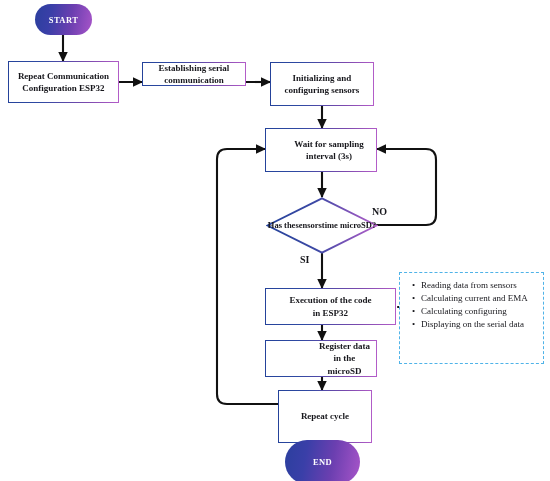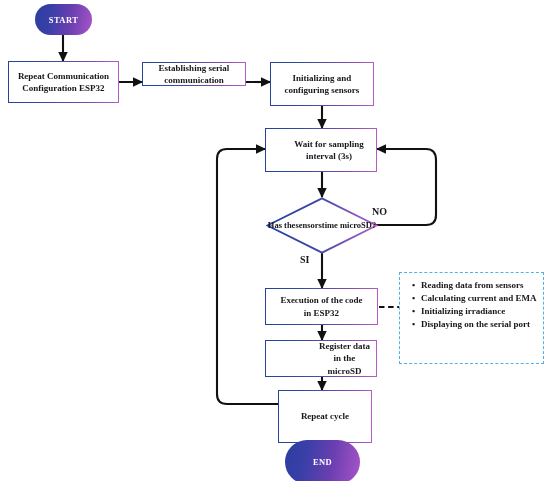--- a/index.html
+++ b/index.html
@@ -97,21 +97,20 @@
     color: #17171c;
   }
   .note .note-title {
     display: block;
     margin-bottom: 1px;
   }
   .note ul {
     margin: 0;
     padding-left: 14px;
     list-style: none;
-    font-weight: bold;
   }
   .note li {
     position: relative;
     white-space: nowrap;
   }
   .note li::before {
     content: "\2022";
     position: absolute;
     left: -9px;
     top: -0.5px;
@@ -203,21 +202,21 @@
     <div class="diamond-label">
       <span>Has the</span>
       <span>sensors</span>
       <span>time microSD?</span>
     </div>
   </div>
 
   <div class="edge-label" style="left:372px; top:206px;">NO</div>
   <div class="edge-label" style="left:300px; top:254px;">SI</div>
 
-  <div class="box" style="left:265px; top:288px; width:113px; height:37px;">
+  <div class="box" style="left:265px; top:288px; width:131px; height:37px;">
     <span class="txt">
       <span>Execution of the code</span><br>
       <span>in ESP32</span>
     </span>
   </div>
 
   <div class="box" style="left:265px; top:340px; width:112px; height:37px;padding-left:47px;">
     <span class="txt">
       <span>Register data in the</span><br>
       <span>microSD</span>
@@ -229,18 +228,18 @@
   </div>
 
   <div class="pill" style="left:285px; top:440px; width:75px; height:44px;">
     <span>END</span>
   </div>
 
   <div class="note" style="left:399px; top:272px; width:145px; height:92px;">
     <ul>
       <li>Reading data from sensors</li>
       <li>Calculating current and EMA</li>
-      <li>Initializing irradiance</li>
-      <li>Displaying on the serial port</li>
+      <li>Calculating configuring</li>
+      <li>Displaying on the serial data</li>
     </ul>
   </div>
 
 </div>
 
 </body></html>

